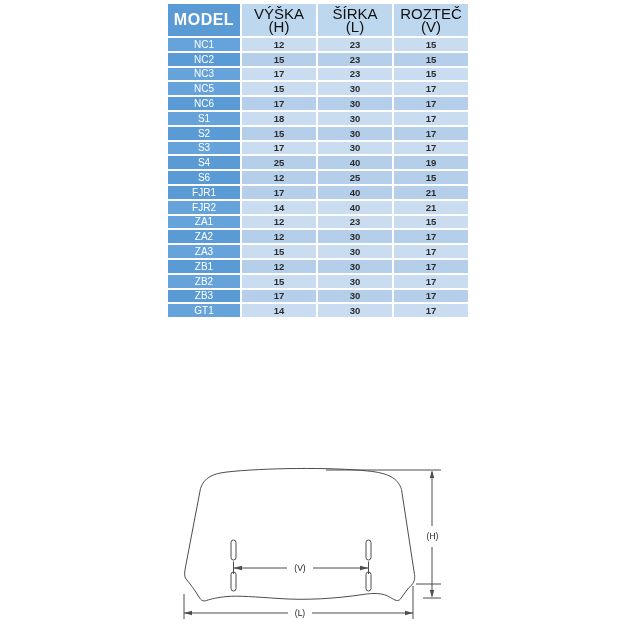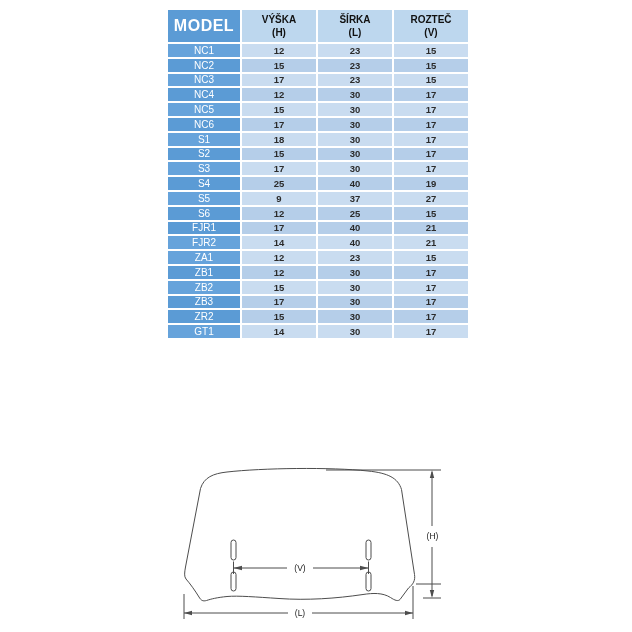--- a/index.html
+++ b/index.html
@@ -10,35 +10,35 @@
   :root{
     --model-header-bg:#5b9bd5;
     --model-cell-odd:#66a3db;
     --model-cell-even:#5b9bd5;
     --col-header-bg:#bdd7ee;
     --data-odd:#c9dcf0;
     --data-even:#b5cee9;
     --line-color:#4d4d4d;
   }
   table.spec{
-    position:absolute;left:166px;top:8px;width:302px;
+    position:absolute;left:166px;top:2px;width:302px;
     border-collapse:collapse;table-layout:fixed;
   }
   table.spec th, table.spec td{
     border:2px solid #ffffff;padding:0;text-align:center;vertical-align:middle;
   }
   col.c-model{width:74px;}
   col.c-val{width:76px;}
   th.model-head{
     background:var(--model-header-bg);color:#ffffff;
     font-size:16px;font-weight:bold;letter-spacing:.5px;height:32px;
   }
   th.val-head{
     background:var(--col-header-bg);color:#111111;
-    font-size:10px;font-weight:bold;line-height:13px;height:32px;
+    font-size:15px;font-weight:normal;line-height:13px;height:32px;
   }
   td{height:12.8px;}
   td.model-cell{color:#ffffff;font-size:10px;font-weight:400;margin-top:8px;}
   td.val-cell{color:#2b2b2b;font-size:9.5px;font-weight:bold;}
   tr.r-odd  td.model-cell{background:var(--model-cell-odd);}
   tr.r-even td.model-cell{background:var(--model-cell-even);}
   tr.r-odd  td.val-cell{background:var(--data-odd);}
   tr.r-even td.val-cell{background:var(--data-even);}
   svg.diagram{position:absolute;left:0;top:0;width:632px;height:632px;}
   svg.diagram path, svg.diagram line, svg.diagram rect{
@@ -89,26 +89,20 @@
     <td class="val-cell">15</td>
     <td class="val-cell">23</td>
     <td class="val-cell">15</td>
   </tr>
       <tr class="r-odd">
     <td class="model-cell">NC3</td>
     <td class="val-cell">17</td>
     <td class="val-cell">23</td>
     <td class="val-cell">15</td>
   </tr>
-      <tr class="r-even">
-    <td class="model-cell">NC4</td>
-    <td class="val-cell">12</td>
-    <td class="val-cell">30</td>
-    <td class="val-cell">17</td>
-  </tr>
       <tr class="r-odd">
     <td class="model-cell">NC5</td>
     <td class="val-cell">15</td>
     <td class="val-cell">30</td>
     <td class="val-cell">17</td>
   </tr>
       <tr class="r-even">
     <td class="model-cell">NC6</td>
     <td class="val-cell">17</td>
     <td class="val-cell">30</td>
@@ -131,26 +125,20 @@
     <td class="val-cell">17</td>
     <td class="val-cell">30</td>
     <td class="val-cell">17</td>
   </tr>
       <tr class="r-even">
     <td class="model-cell">S4</td>
     <td class="val-cell">25</td>
     <td class="val-cell">40</td>
     <td class="val-cell">19</td>
   </tr>
-      <tr class="r-odd">
-    <td class="model-cell">S5</td>
-    <td class="val-cell">9</td>
-    <td class="val-cell">37</td>
-    <td class="val-cell">27</td>
-  </tr>
       <tr class="r-even">
     <td class="model-cell">S6</td>
     <td class="val-cell">12</td>
     <td class="val-cell">25</td>
     <td class="val-cell">15</td>
   </tr>
       <tr class="r-even">
     <td class="model-cell">FJR1</td>
     <td class="val-cell">17</td>
     <td class="val-cell">40</td>
@@ -162,40 +150,46 @@
     <td class="val-cell">40</td>
     <td class="val-cell">21</td>
   </tr>
       <tr class="r-odd">
     <td class="model-cell">ZA1</td>
     <td class="val-cell">12</td>
     <td class="val-cell">23</td>
     <td class="val-cell">15</td>
   </tr>
       <tr class="r-even">
+    <td class="model-cell">ZA2</td>
+    <td class="val-cell">12</td>
+    <td class="val-cell">30</td>
+    <td class="val-cell">17</td>
+  </tr>
+      <tr class="r-odd">
+    <td class="model-cell">ZA3</td>
+    <td class="val-cell">15</td>
+    <td class="val-cell">30</td>
+    <td class="val-cell">17</td>
+  </tr>
+      <tr class="r-even">
     <td class="model-cell">ZB1</td>
     <td class="val-cell">12</td>
     <td class="val-cell">30</td>
     <td class="val-cell">17</td>
   </tr>
       <tr class="r-odd">
     <td class="model-cell">ZB2</td>
     <td class="val-cell">15</td>
     <td class="val-cell">30</td>
     <td class="val-cell">17</td>
   </tr>
       <tr class="r-even">
     <td class="model-cell">ZB3</td>
     <td class="val-cell">17</td>
-    <td class="val-cell">30</td>
-    <td class="val-cell">17</td>
-  </tr>
-      <tr class="r-even">
-    <td class="model-cell">ZR2</td>
-    <td class="val-cell">15</td>
     <td class="val-cell">30</td>
     <td class="val-cell">17</td>
   </tr>
       <tr class="r-odd">
     <td class="model-cell">GT1</td>
     <td class="val-cell">14</td>
     <td class="val-cell">30</td>
     <td class="val-cell">17</td>
   </tr>
     </tbody>

